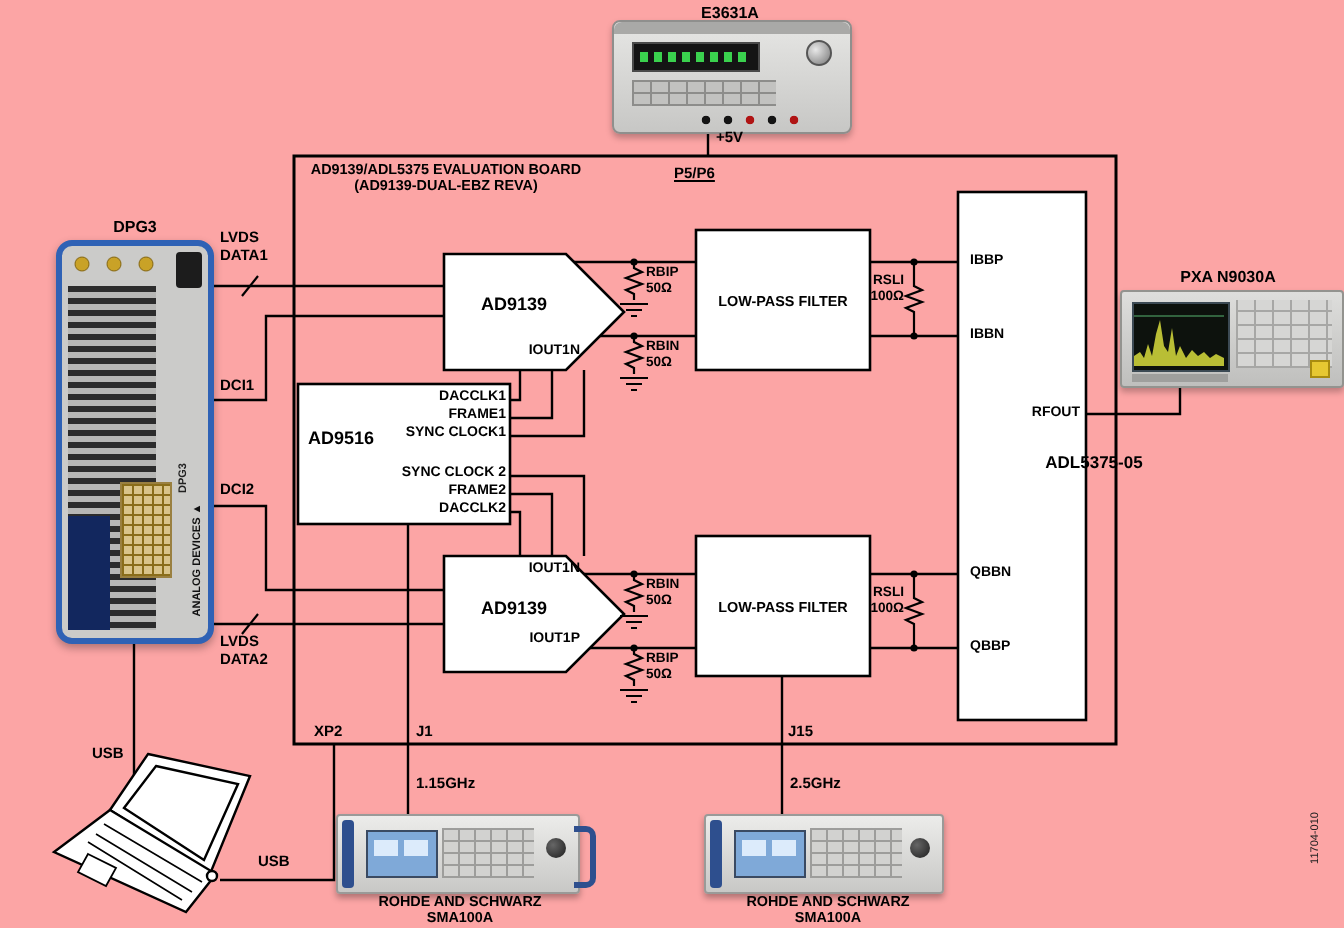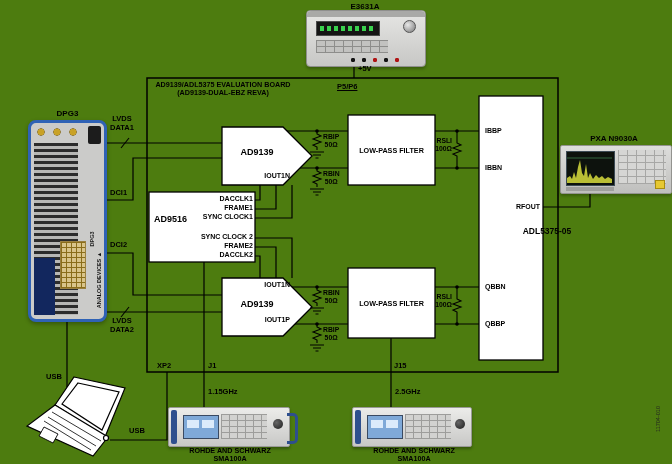--- a/index.html
+++ b/index.html
@@ -1,20 +1,20 @@
 <!DOCTYPE html>
 <html><head>
 <meta charset="utf-8">
 <style>
   html,body{margin:0;padding:0;background:#fff;}
-  .stage{position:relative;width:672px;height:464px;background:#4d7c0f;overflow:hidden;
+  .stage{position:relative;width:672px;height:464px;background:#fca5a5;overflow:hidden;
          font-family:"Liberation Sans",sans-serif;}
   .layer{position:absolute;left:0;top:0;}
   .lbl{position:absolute;font:bold 7.5px/1.15 "Liberation Sans",sans-serif;color:#000;
-       white-space:pre-line;text-align:center;}
+       white-space:pre-line;}
   .ctr{text-align:center;}
   .rgt{text-align:right;}
 
   
   .ps{position:absolute;left:306px;top:10px;width:118px;height:55px;
       background:linear-gradient(#e6e6e4,#c7c7c5);border:1px solid #8f8f8d;border-radius:4px;
       box-shadow:0 2px 3px rgba(0,0,0,.25);}
   .ps-top{position:absolute;left:0;top:0;right:0;height:6px;background:#a9a9a7;border-radius:4px 4px 0 0;}
   .ps-screen{position:absolute;left:9px;top:10px;width:62px;height:13px;background:#141414;border:1px solid #4a4a4a;}
   .ps-digits{position:absolute;left:3px;top:4px;right:3px;height:5px;

